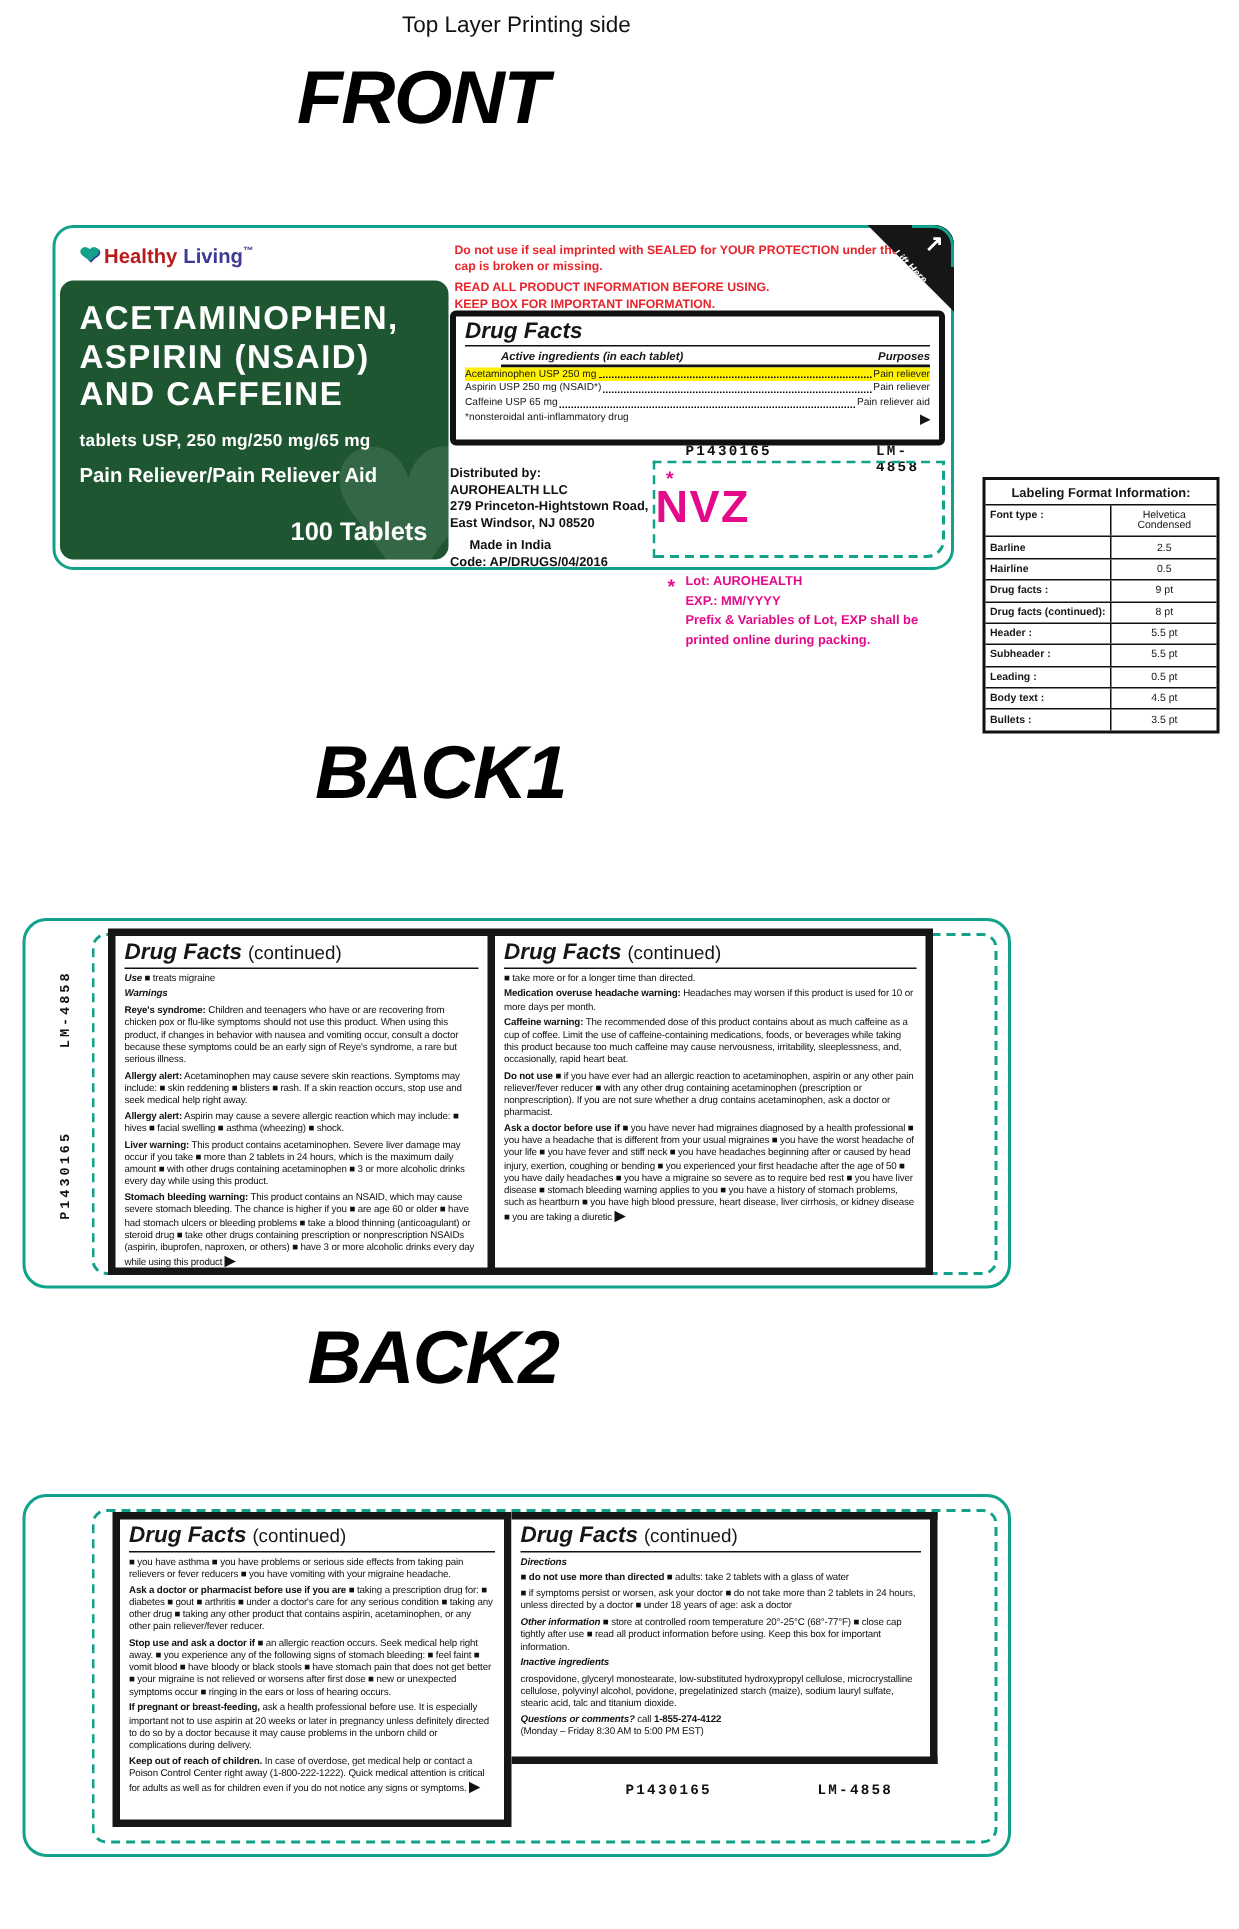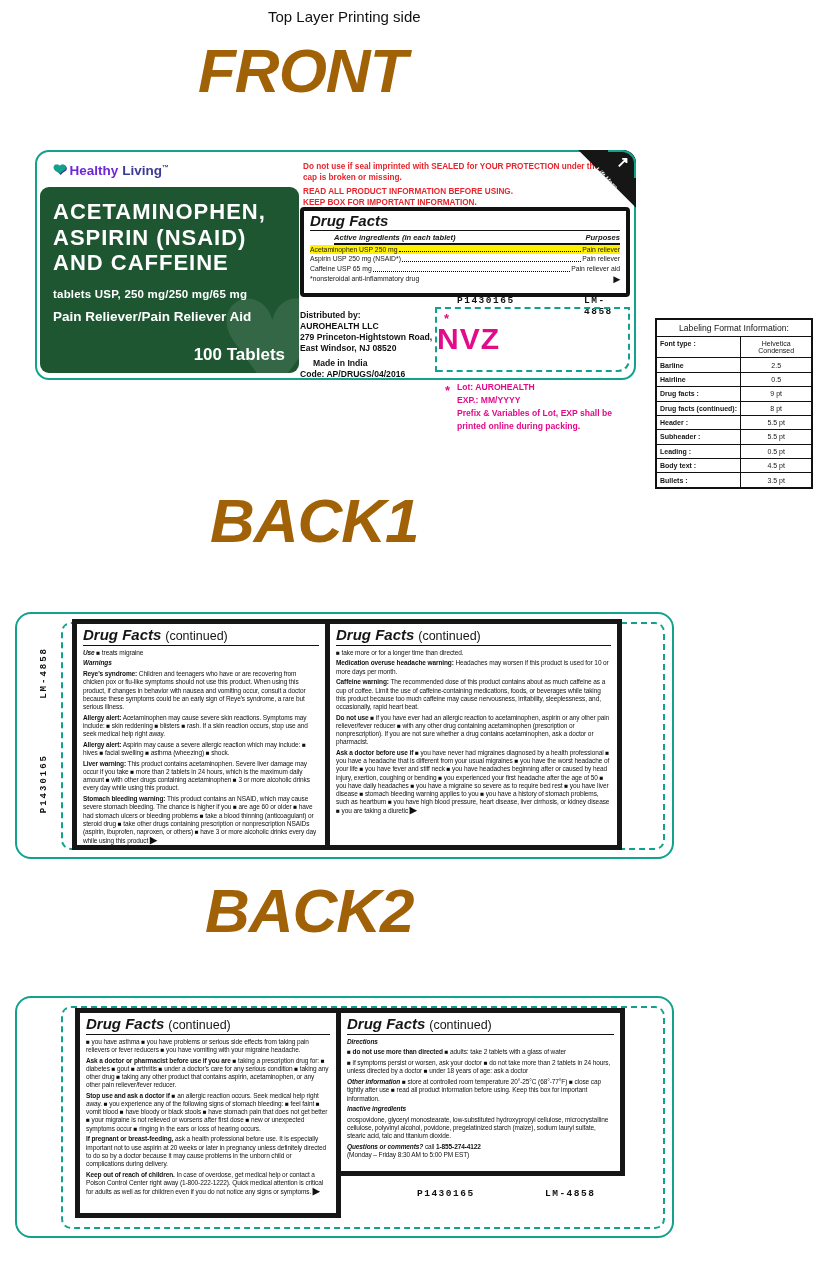--- a/index.html
+++ b/index.html
@@ -1,30 +1,30 @@
 <!DOCTYPE html>
 <html><head>
 <meta charset="utf-8">
 <style>
   html,body{margin:0;padding:0;background:#fff;}
   .page{position:relative;width:826px;height:1286px;background:#fff;overflow:hidden;
         font-family:"Liberation Sans",sans-serif;color:#161616;margin:0 auto;padding-left:28px;}
-  .big-head{position:absolute;font-weight:bold;font-style:italic;font-size:62px;
-        letter-spacing:-1px;color:#a16207;line-height:1;text-align:right;}
+  .big-head{position:absolute;font-weight:bold;font-style:italic;font-size:50px;
+        letter-spacing:-1px;color:#000000;line-height:1;text-align:right;}
   .head-front{left:198px;top:40px;}
   .head-back1{left:210px;top:490px;}
   .head-back2{left:205px;top:880px;}
   .top-note{position:absolute;left:268px;top:8px;font-size:15px;color:#111;}
 
   
   .front-label{position:absolute;left:35px;top:150px;width:597px;height:226px;
         border:2px solid #12a28b;border-radius:14px;background:#fff;}
   .brand{position:absolute;left:16px;top:8px;font-size:13.5px;font-weight:bold;}
   .brand .heart{color:#12a28b;font-size:16px;margin-right:3px;text-shadow:1px 1px 0 #3d3a94;}
-  .brand-healthy{color:#6d28d9;}
+  .brand-healthy{color:#b91c1c;}
   .brand-living{color:#3d3a94;margin-left:4px;}
   .brand-living sup{font-size:7px;}
   .green-panel{position:absolute;left:3px;top:35px;width:259px;height:186px;
         background:#1e5631;border-radius:9px;color:#fff;overflow:hidden;}
   .gp-watermark{position:absolute;right:-28px;bottom:-58px;font-size:185px;
         color:rgba(255,255,255,0.10);line-height:1;}
   .gp-title{margin:12px 0 12px 13px;font-size:22px;font-weight:bold;line-height:1.16;letter-spacing:1px;}
   .gp-dosage{margin:5px 0 0 13px;font-size:11.5px;font-weight:bold;letter-spacing:0.2px;}
   .gp-claim{position:absolute;left:13px;top:122px;font-size:13.5px;font-weight:bold;}
   .gp-count{position:absolute;right:14px;bottom:8px;font-size:17px;font-weight:bold;}
@@ -59,21 +59,21 @@
   .nvz-ast{color:#e40b8b;font-size:13px;font-weight:bold;}
   .nvz-box .nvz-ast{position:absolute;left:7px;top:2px;}
   .nvz-text{text-align:left;margin-top:13px;font-size:30px;font-weight:bold;color:#e40b8b;letter-spacing:1px;}
   .lot-note{position:absolute;left:457px;top:381px;font-size:8.6px;font-weight:bold;
         color:#e40b8b;line-height:1.5;}
   .lot-note .lot-ast{position:absolute;left:-12px;top:0;}
 
   
   .fmt{position:absolute;left:655px;top:318px;width:158px;border:2px solid #111;
         background:#fff;font-size:7px;box-sizing:border-box;}
-  .fmt-title{font-size:8.6px;font-weight:normal;text-align:center;padding:3px 0;border-bottom:1.5px solid #111;}
+  .fmt-title{font-size:8.6px;font-weight:bold;text-align:center;padding:3px 0;border-bottom:1.5px solid #111;}
   .fmt-row{display:flex;border-bottom:1px solid #111;}
   .fmt-row:last-child{border-bottom:none;}
   .fmt-label{flex:1.18;font-weight:bold;padding:3.2px 3px;border-right:1px solid #111;}
   .fmt-value{flex:1;text-align:center;padding:3.2px 2px;}
 
   
   .back-label{position:absolute;left:15px;border:2px solid #12a28b;border-radius:16px;background:#fff;}
   .back1{top:612px;width:655px;height:243px;}
   .back2{top:996px;width:655px;height:238px;}
   .dash-area{position:absolute;left:44px;top:8px;right:7px;bottom:7px;

